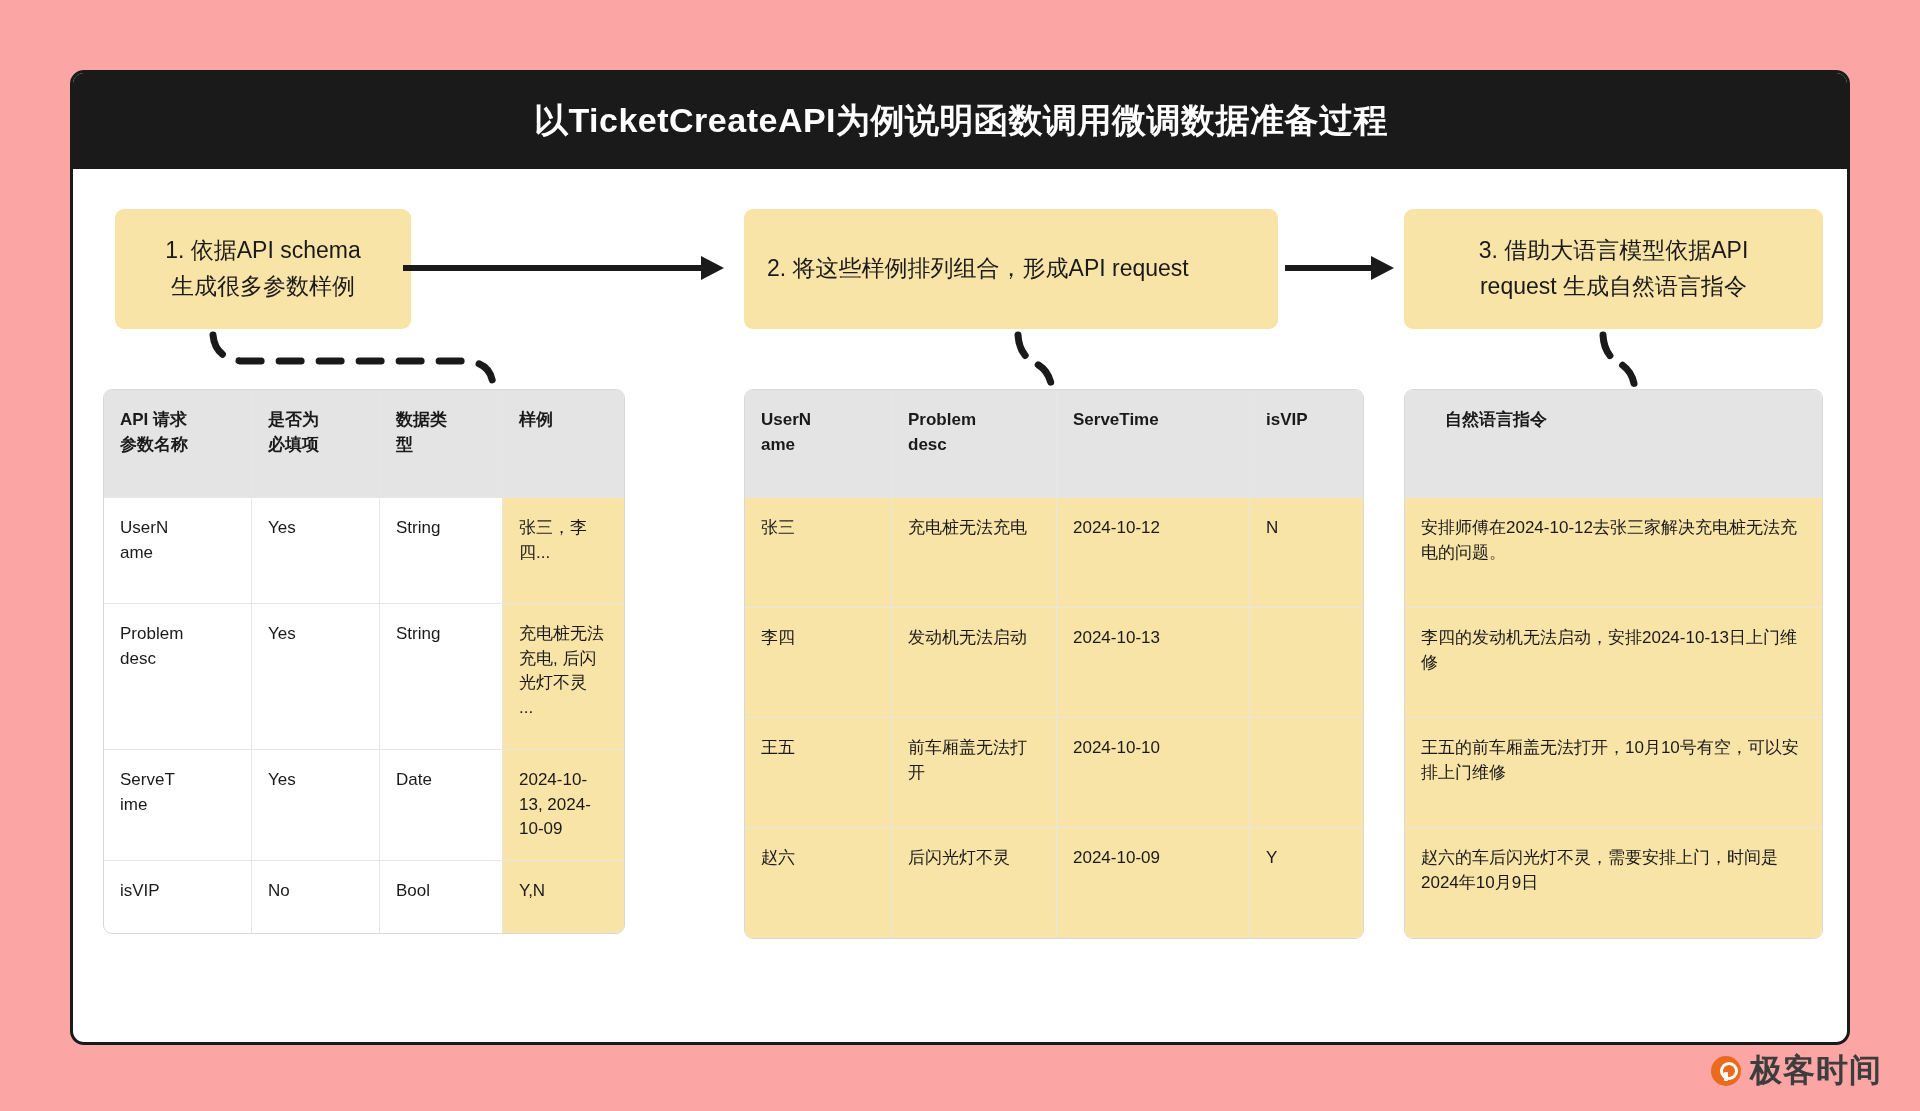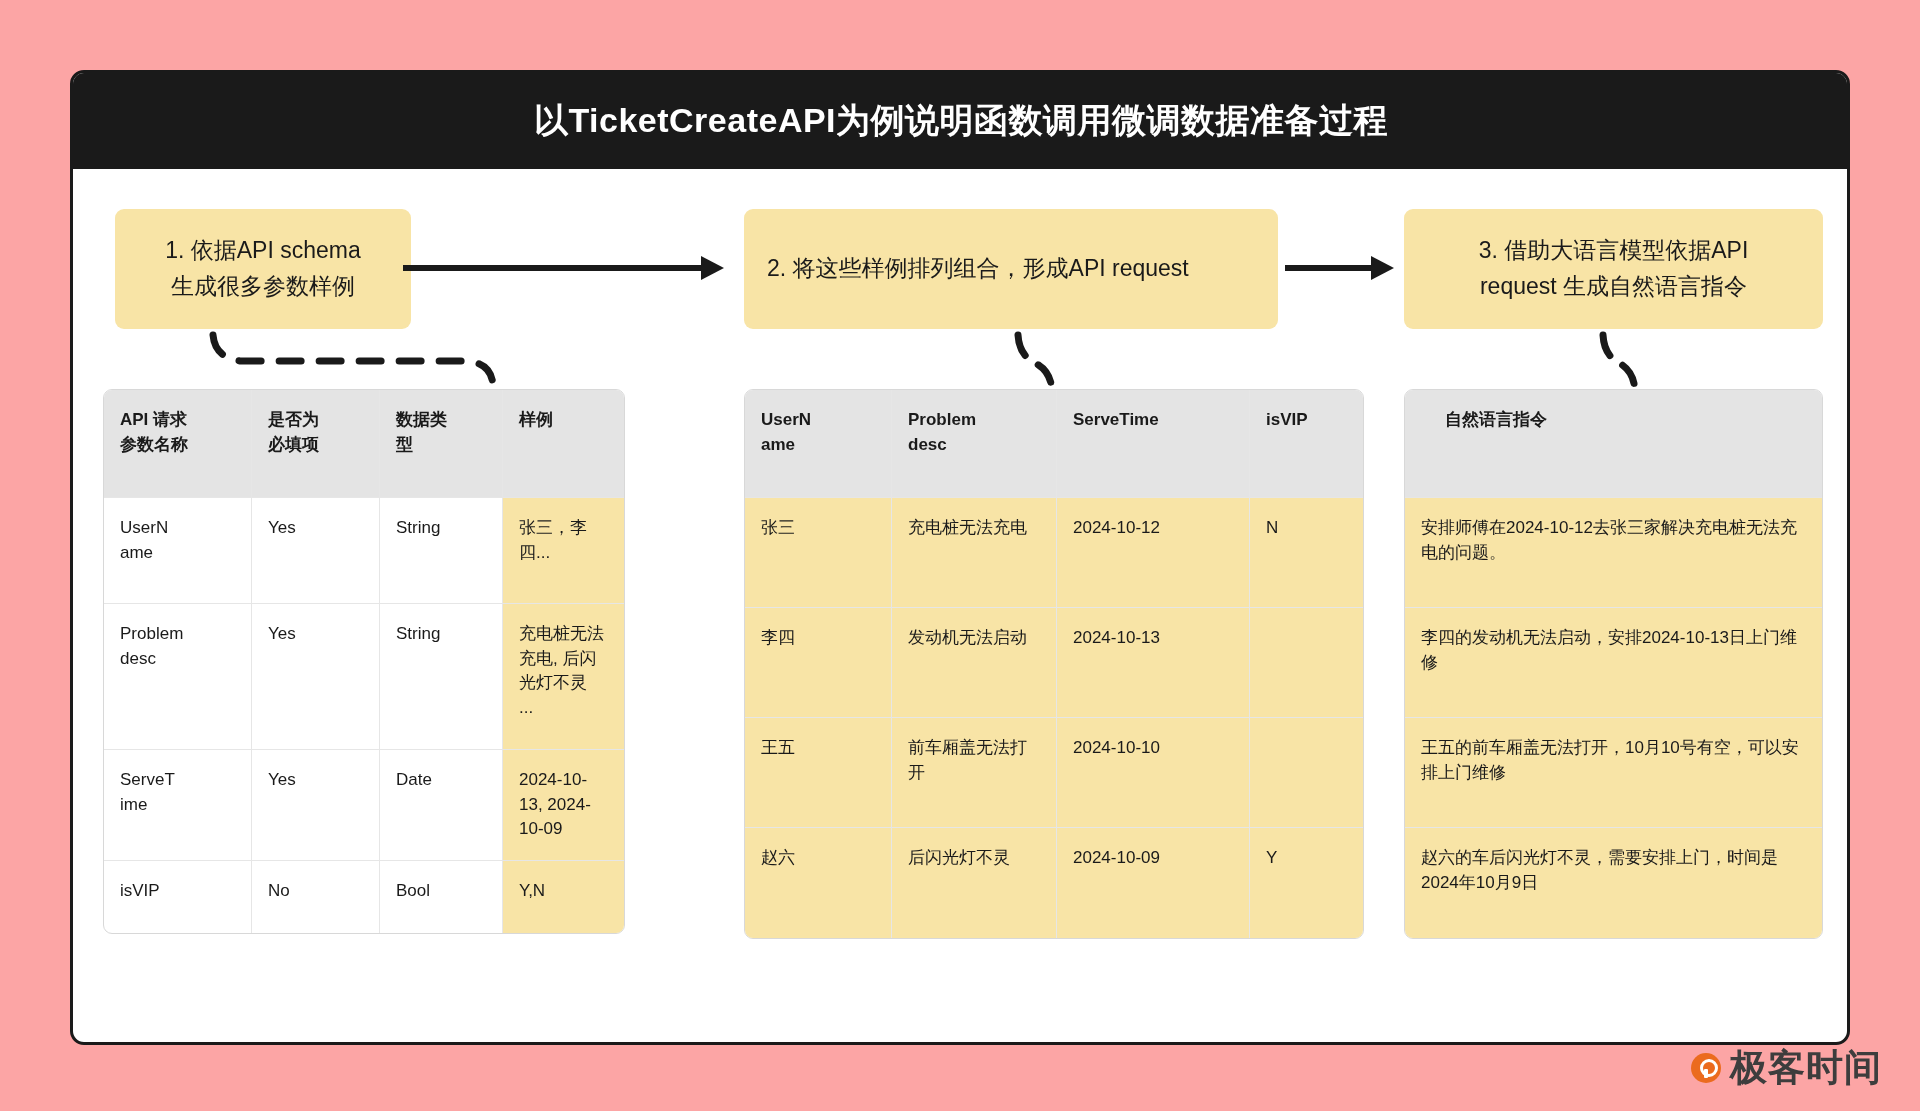--- a/index.html
+++ b/index.html
@@ -189,21 +189,21 @@
   }
   .logo-mark::after {
     content: "";
     position: absolute;
     left: 13px; top: 16px;
     width: 4px; height: 9px;
     background: #ffffff;
     border-radius: 1px;
   }
   .logo-text {
-    font-size: 37px;
+    font-size: 32px;
     font-weight: 700;
     color: #3d3d3d;
     letter-spacing: 1px;
   }
 </style>
 </head>
 <body>
 
 <div class="page">
   <div class="frame">

